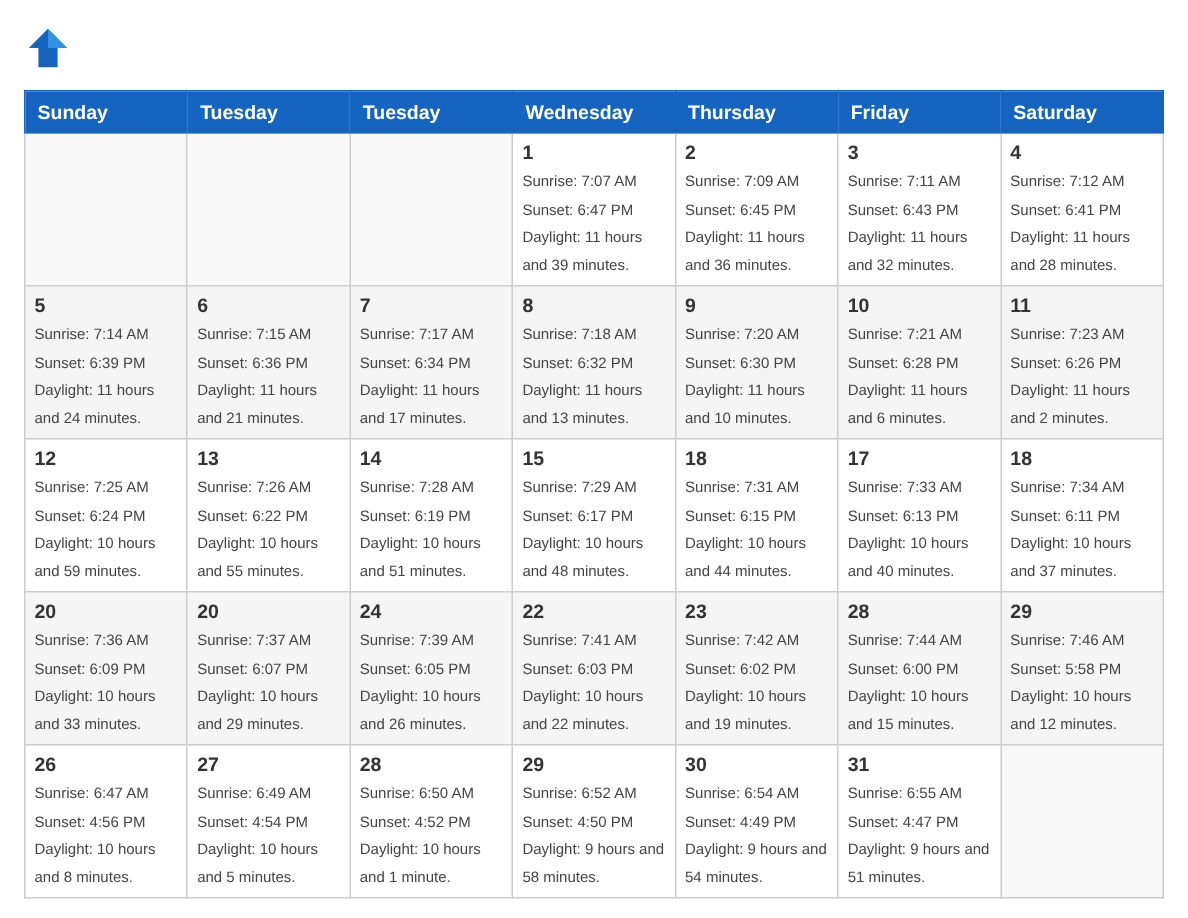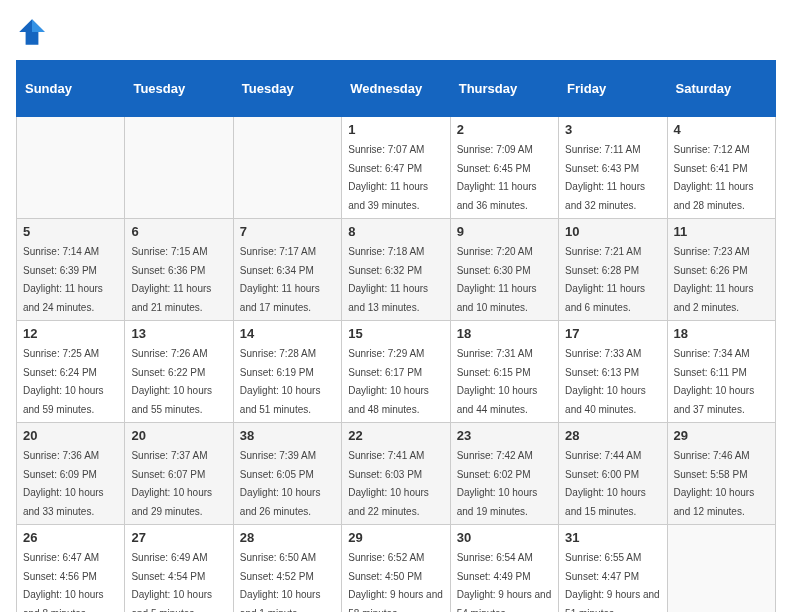--- a/index.html
+++ b/index.html
@@ -46,21 +46,21 @@
     }
     .calendar {
       width: 100%;
       border-collapse: collapse;
       table-layout: fixed;
     }
     .calendar th {
       background: #1565c0;
       color: #fff;
       text-align: left;
-      padding: 20px 8px;
+      padding: 6px 8px;
       font-size: 13px;
       font-weight: 600;
       border: 1px solid #1565c0;
     }
     .calendar td {
       border: 1px solid #ccc;
       vertical-align: top;
       padding: 5px 6px;
       height: 95px;
       width: 14.28%;
@@ -202,21 +202,21 @@
       <tr>
         <td>
         <span class="day-number">20</span>
         <span class="day-info">Sunrise: 7:36 AM<br>Sunset: 6:09 PM<br>Daylight: 10 hours and 33 minutes.</span>
       </td>
         <td>
         <span class="day-number">20</span>
         <span class="day-info">Sunrise: 7:37 AM<br>Sunset: 6:07 PM<br>Daylight: 10 hours and 29 minutes.</span>
       </td>
         <td>
-        <span class="day-number">38</span>
+        <span class="day-number">24</span>
         <span class="day-info">Sunrise: 7:39 AM<br>Sunset: 6:05 PM<br>Daylight: 10 hours and 26 minutes.</span>
       </td>
         <td>
         <span class="day-number">22</span>
         <span class="day-info">Sunrise: 7:41 AM<br>Sunset: 6:03 PM<br>Daylight: 10 hours and 22 minutes.</span>
       </td>
         <td>
         <span class="day-number">23</span>
         <span class="day-info">Sunrise: 7:42 AM<br>Sunset: 6:02 PM<br>Daylight: 10 hours and 19 minutes.</span>
       </td>

